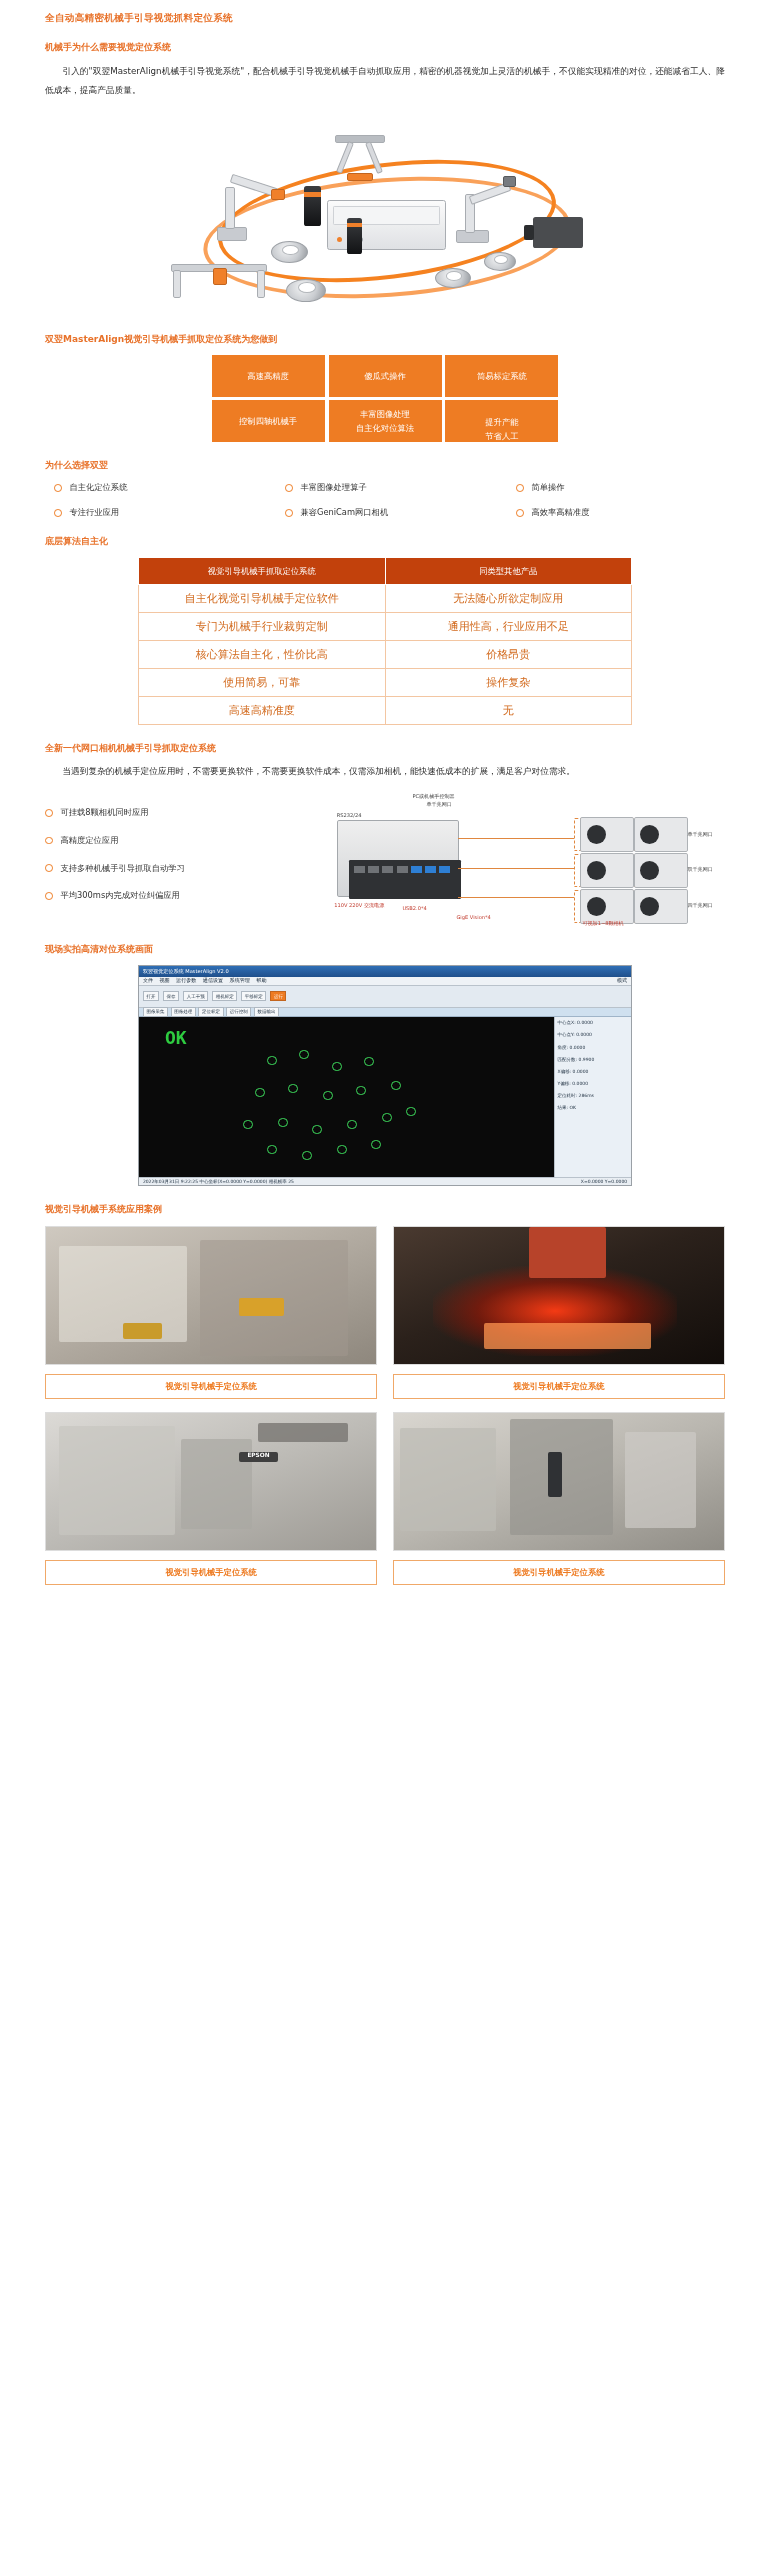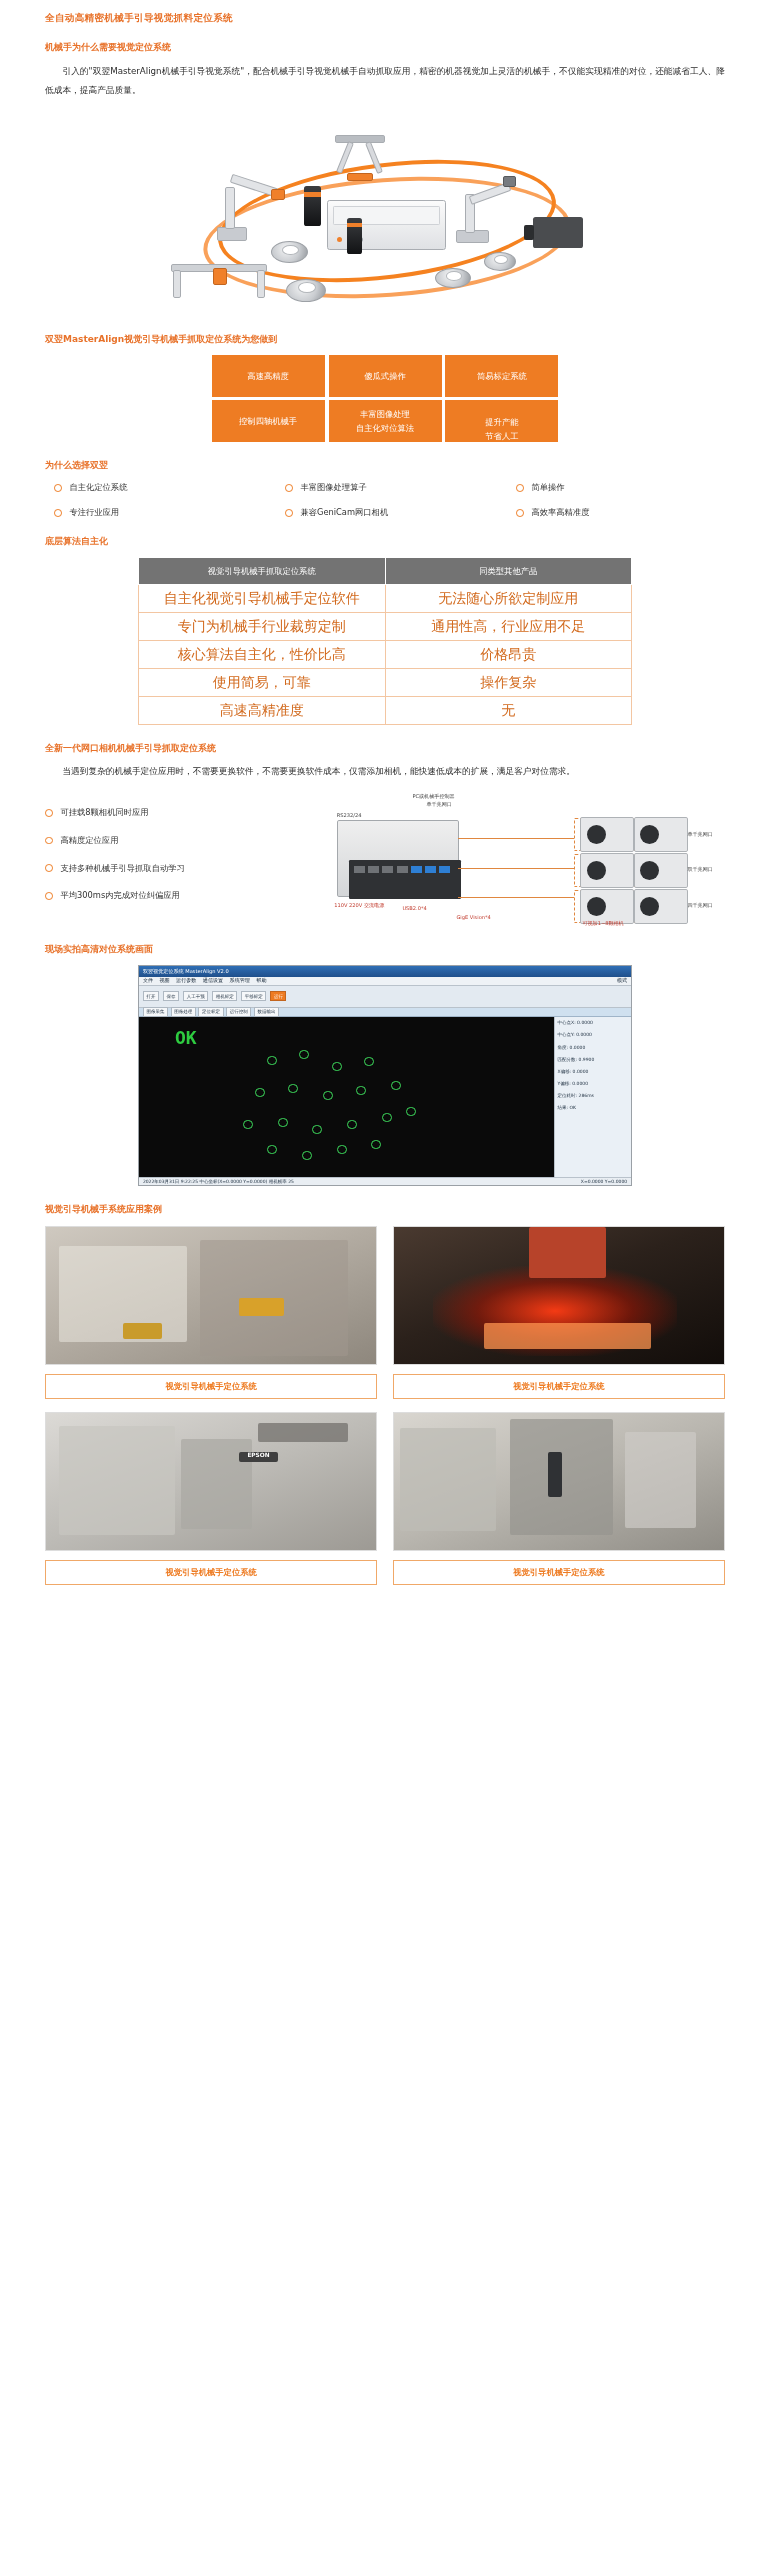--- a/index.html
+++ b/index.html
@@ -189,32 +189,32 @@
   }
 
   
   table.cmp {
     border-collapse: collapse;
     margin: 9px auto 3.9px auto;
     width: 494px;
     table-layout: fixed;
   }
   table.cmp th {
-    background: #737373;
+    background: #c2410c;
     color: #fff;
     font-size: 8.3px;
     font-weight: normal;
     height: 27px;
     border: 0.6px solid #fff;
   }
   table.cmp td {
     border: 0.6px solid #f3c6a2;
     height: 28px;
     text-align: center;
-    font-size: 14px;
+    font-size: 11px;
     color: #d2691c;
   }
 
   
   .gige-row {
     display: flex;
     gap: 15.4px;
     margin: 10.3px 0 6.4px 0;
     align-items: flex-start;
   }
@@ -328,21 +328,21 @@
   .shot-side {
     width: 77px;
     background: #eaf0f6;
     border-left: 0.6px solid #b9c2cb;
     padding: 2.6px;
     font-size: 4.5px;
     color: #234;
   }
   .side-row { margin-bottom: 5.1px; line-height: 7px; }
   .ok-text {
-    position: absolute; left: 36px; top: 10.3px;
+    position: absolute; left: 26px; top: 10.3px;
     color: #2ecc40; font-size: 18px; font-weight: bold;
     font-family: "DejaVu Sans Mono", monospace;
   }
   .ring {
     position: absolute; width: 9.6px; height: 9.6px;
     border: 1.3px solid #3ddc5c; border-radius: 50%;
   }
   .shot-status {
     background: #e9eef3;
     border-top: 0.6px solid #b9c2cb;

